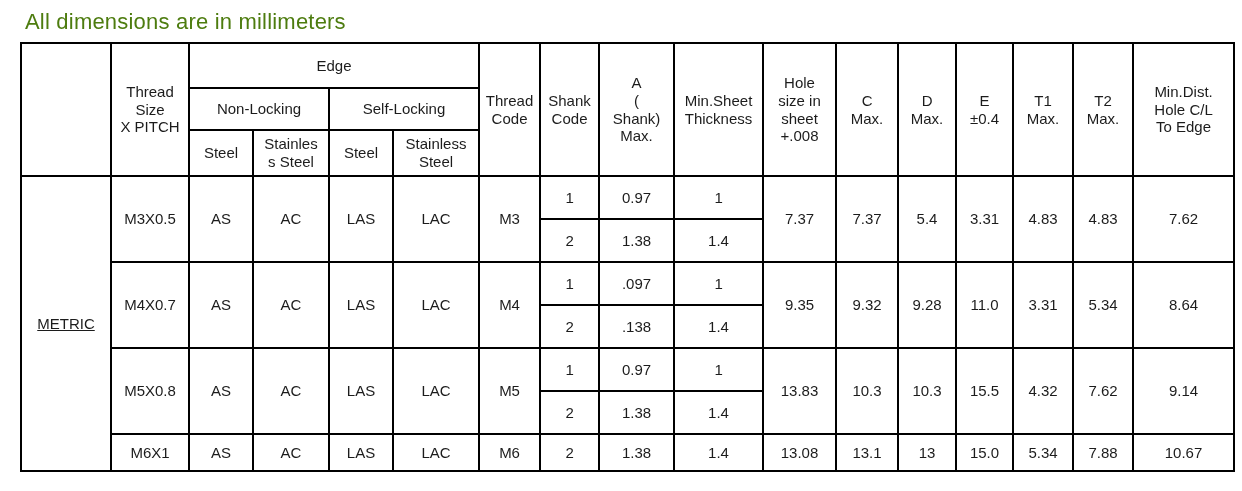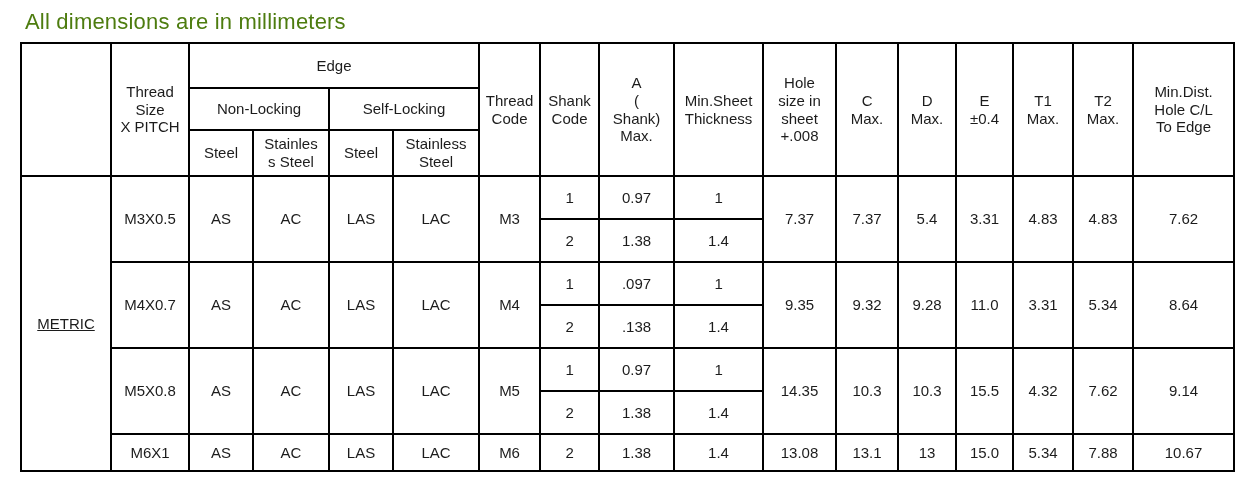--- a/index.html
+++ b/index.html
@@ -184,21 +184,21 @@
     <tr class="d">
       <td rowspan="2">M5X0.8</td>
       <td rowspan="2">AS</td>
       <td rowspan="2">AC</td>
       <td rowspan="2">LAS</td>
       <td rowspan="2">LAC</td>
       <td rowspan="2">M5</td>
       <td>1</td>
       <td>0.97</td>
       <td>1</td>
-      <td rowspan="2">14.35</td>
+      <td rowspan="2">13.83</td>
       <td rowspan="2">10.3</td>
       <td rowspan="2">10.3</td>
       <td rowspan="2">15.5</td>
       <td rowspan="2">4.32</td>
       <td rowspan="2">7.62</td>
       <td rowspan="2">9.14</td>
     </tr>
     <tr class="d">
       <td>2</td>
       <td>1.38</td>

